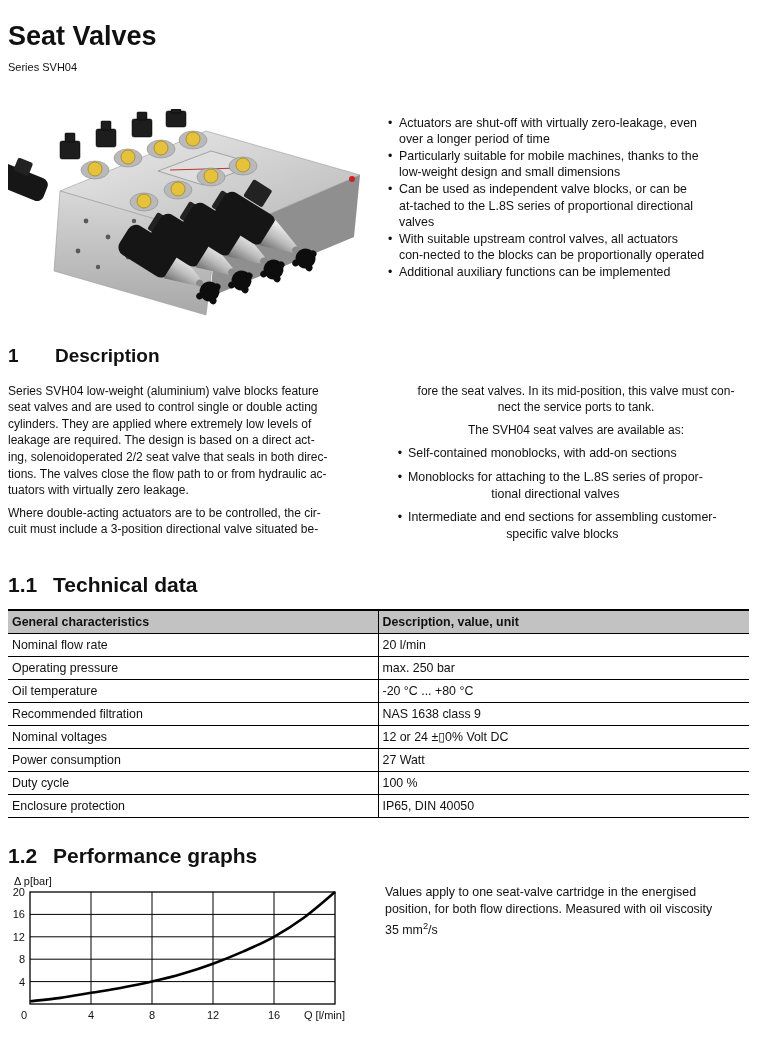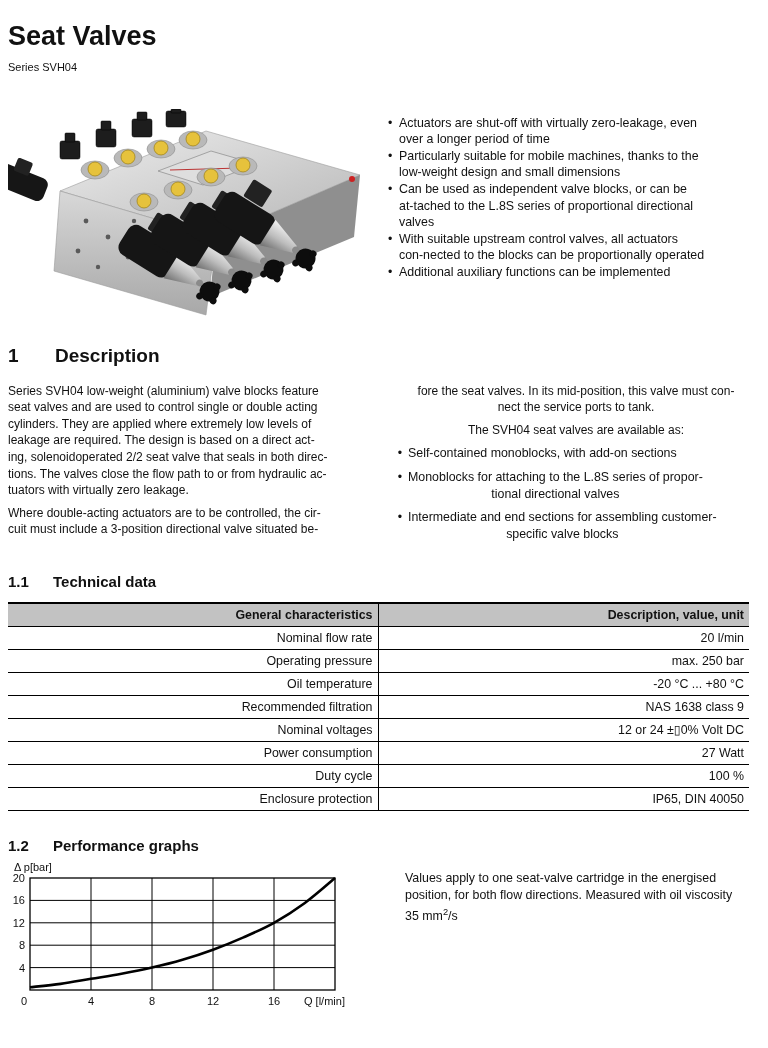--- a/index.html
+++ b/index.html
@@ -17,45 +17,45 @@
   .top-row { display: flex; margin-top: 36px; }
   .photo-wrap { width: 368px; height: 212px; flex: none; }
   .features { list-style: none; margin: 0 0 0 12px; padding: 6px 0 0 0; width: 376px; font-size: 12.4px; line-height: 16.6px; }
   .features li { display: flex; }
   .bullet { flex: none; width: 11px; }
   .bullet2 { flex: none; width: 16px; }
   .btxt { white-space: pre-line; }
 
   .h2row { display: flex; margin-top: 24px; font-size: 19px; font-weight: 700; }
   .h2num { flex: none; width: 47px; }
-  .h3row { display: flex; margin-top: 24px; font-size: 15px; font-weight: 700; }
+  .h3row { display: flex; margin-top: 24px; font-size: 21px; font-weight: 700; }
   .h3row.h3b { margin-top: 26px; }
   .h3num { flex: none; width: 45px; }
 
   .two-col { display: flex; margin-top: 16px; }
   .col-left { flex: none; width: 372px; }
   .col-right { margin-left: 12px; width: 376px; text-align: center; }
   p.body { margin: 0 0 6px 0; font-size: 12px; line-height: 16.6px; white-space: pre-line; }
   p.intro { margin-bottom: 7px; }
   .avail { list-style: none; margin: 0; padding: 0; font-size: 12.4px; line-height: 16.6px; }
   .avail li { display: flex; margin-bottom: 7px; }
 
   table.tech { margin-top: 12px; width: 741px; border-collapse: collapse; table-layout: fixed; border-top: 2px solid #000; border-bottom: 1px solid #000; }
   table.tech th, table.tech td {
-    font-size: 12.4px; text-align: right; vertical-align: middle;
+    font-size: 12.4px; text-align: left; vertical-align: middle;
     padding: 3px 5px 3px 4px; height: 23px; line-height: 16px;
     border-bottom: 1px solid #000;
   }
   table.tech th { background: #c2c2c2; font-weight: 700; }
   table.tech th:nth-child(2), table.tech td:nth-child(2) { border-left: 1px solid #000; }
   sup { font-size: 0.75em; }
 
   .graph-row { display: flex; margin-top: 6px; }
   .chart-wrap { flex: none; width: 362px; }
-  .graph-note { margin: 0 0 0 35px; padding-top: 10px; width: 372px; font-size: 12.4px; line-height: 16.6px; white-space: pre-line; }
+  .graph-note { margin: 0 0 0 15px; padding-top: 10px; width: 372px; font-size: 12.4px; line-height: 16.6px; white-space: pre-line; }
 </style>
 </head>
 <body>
 
 <div class="page">
 
   <h1>Seat Valves</h1>
   <div class="subtitle">Series SVH04</div>
 
   <div class="top-row">

